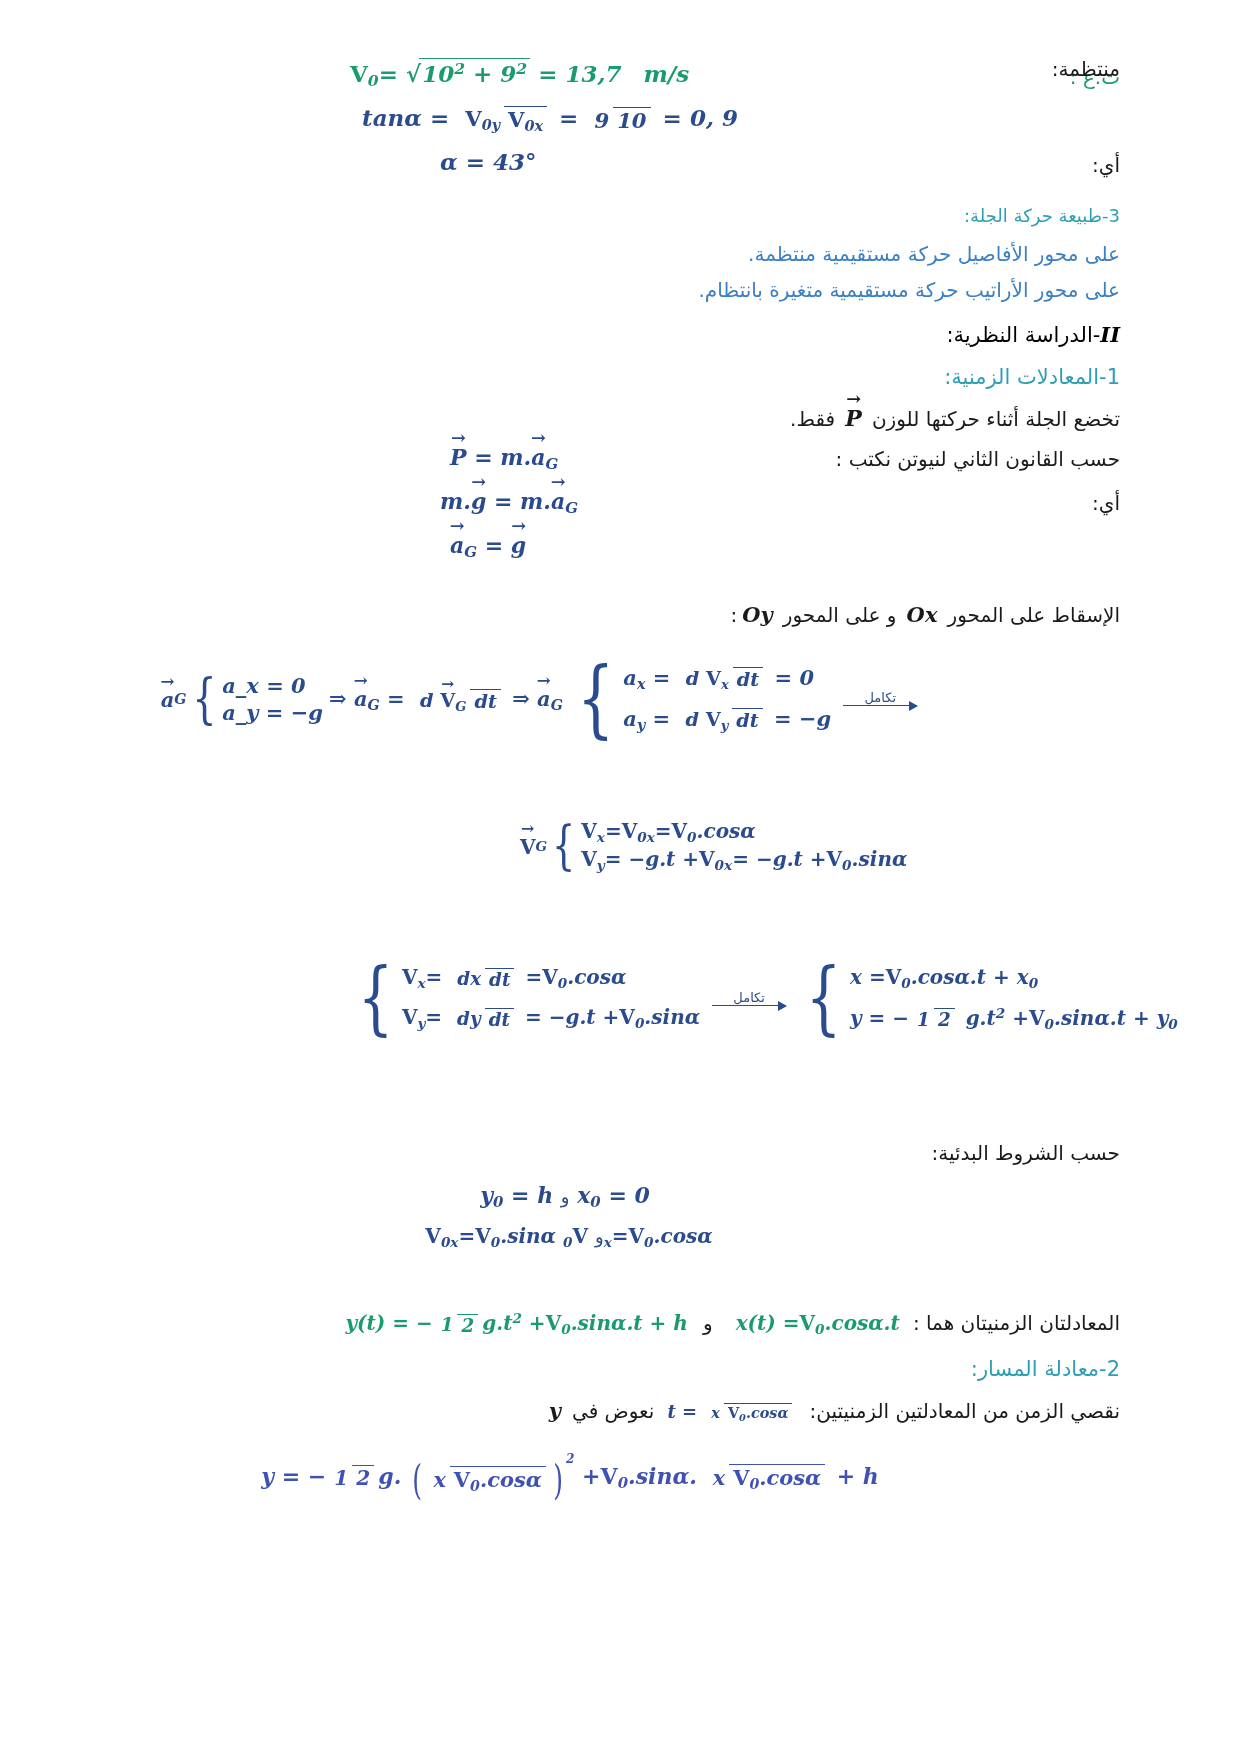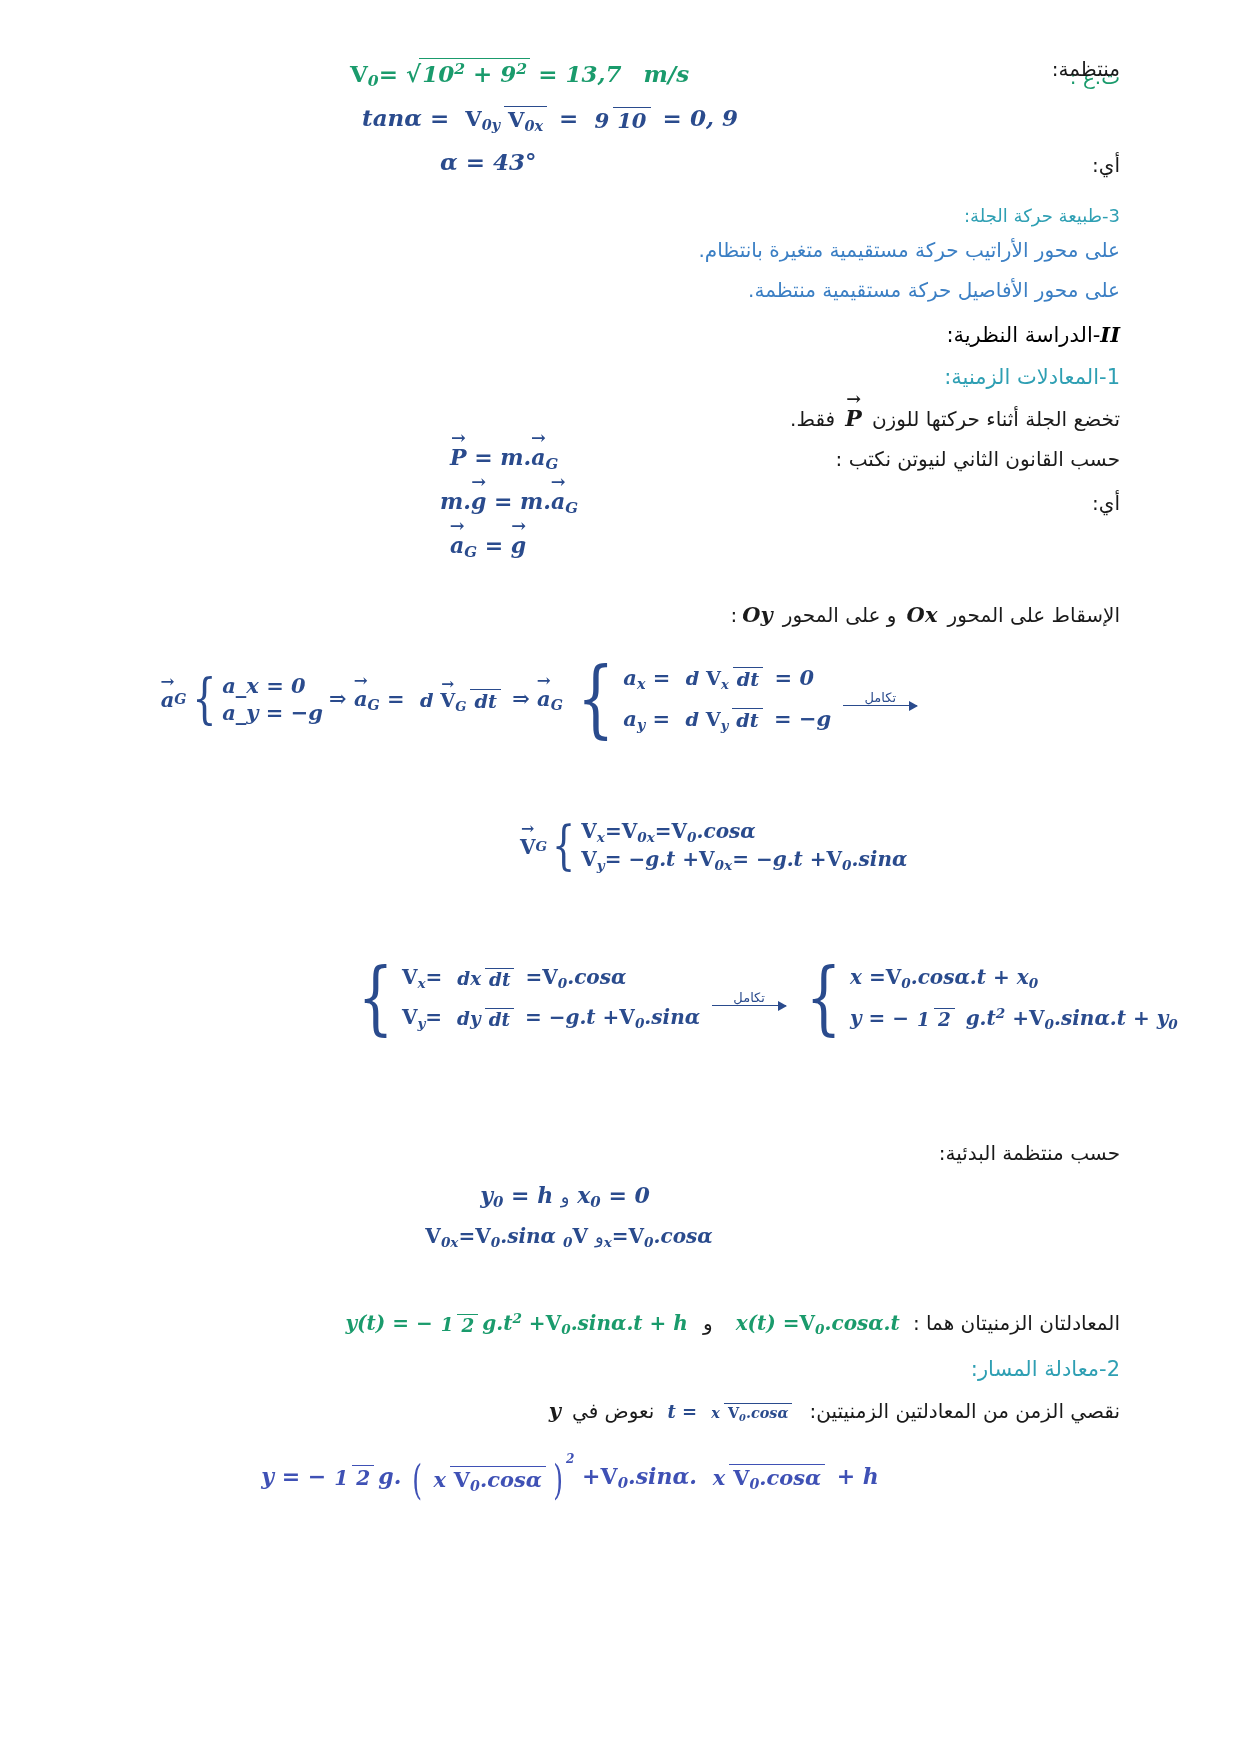--- a/index.html
+++ b/index.html
@@ -190,26 +190,26 @@
 
   <div class="row" style="margin-top:16px; height:34px;">
     <span class="ar c-dark">أي:</span>
     <span class="abs math c-navy" style="left:320px; top:-2px; font-size:23px;">α = 43°</span>
   </div>
 
   <div class="row" style="margin-top:18px;">
     <span class="ar c-teal" style="font-size:18px;">3-طبيعة حركة الجلة:</span>
   </div>
 
+  <div class="row" style="margin-top:10px;">
+    <span class="ar c-blue">على محور الأفاصيل حركة مستقيمية منتظمة.</span>
+  </div>
+
   <div class="row" style="margin-top:6px;">
     <span class="ar c-blue">على محور الأراتيب حركة مستقيمية متغيرة بانتظام.</span>
-  </div>
-
-  <div class="row" style="margin-top:10px;">
-    <span class="ar c-blue">على محور الأفاصيل حركة مستقيمية منتظمة.</span>
   </div>
 
   <div class="row" style="margin-top:14px;">
     <span class="ar c-pink" style="font-size:21px;"><span class="math" style="font-size:21px;">II</span><span>-الدراسة النظرية:</span></span>
   </div>
 
   <div class="row" style="margin-top:10px;">
     <span class="ar c-teal" style="font-size:21px;">1-المعادلات الزمنية:</span>
   </div>
 
@@ -323,21 +323,21 @@
           <div>y = −<span class="frac">
                 <span class="num">1</span>
                 <span class="den">2</span>
               </span> g.t<sup>2</sup> +<span class="math-n" style="font-weight:bold;">V</span><sub>0</sub>.sinα.t + y<sub>0</sub></div>
         </span>
       </span>
     </span>
   </div>
 
   <div class="row" style="margin-top:60px;">
-    <span class="ar c-dark">حسب منتظمة البدئية:</span>
+    <span class="ar c-dark">حسب الشروط البدئية:</span>
   </div>
 
   <div class="row center" style="margin-top:14px;">
     <span class="math c-navy" style="font-size:22px; margin-right:110px;">
       y<sub>0</sub> = h <span class="ar" style="font-size:18px; font-style:normal; font-weight:normal;">و</span> x<sub>0</sub> = 0
     </span>
   </div>
 
   <div class="row center" style="margin-top:12px;">
     <span class="math c-navy" style="font-size:20px; margin-right:102px;">

